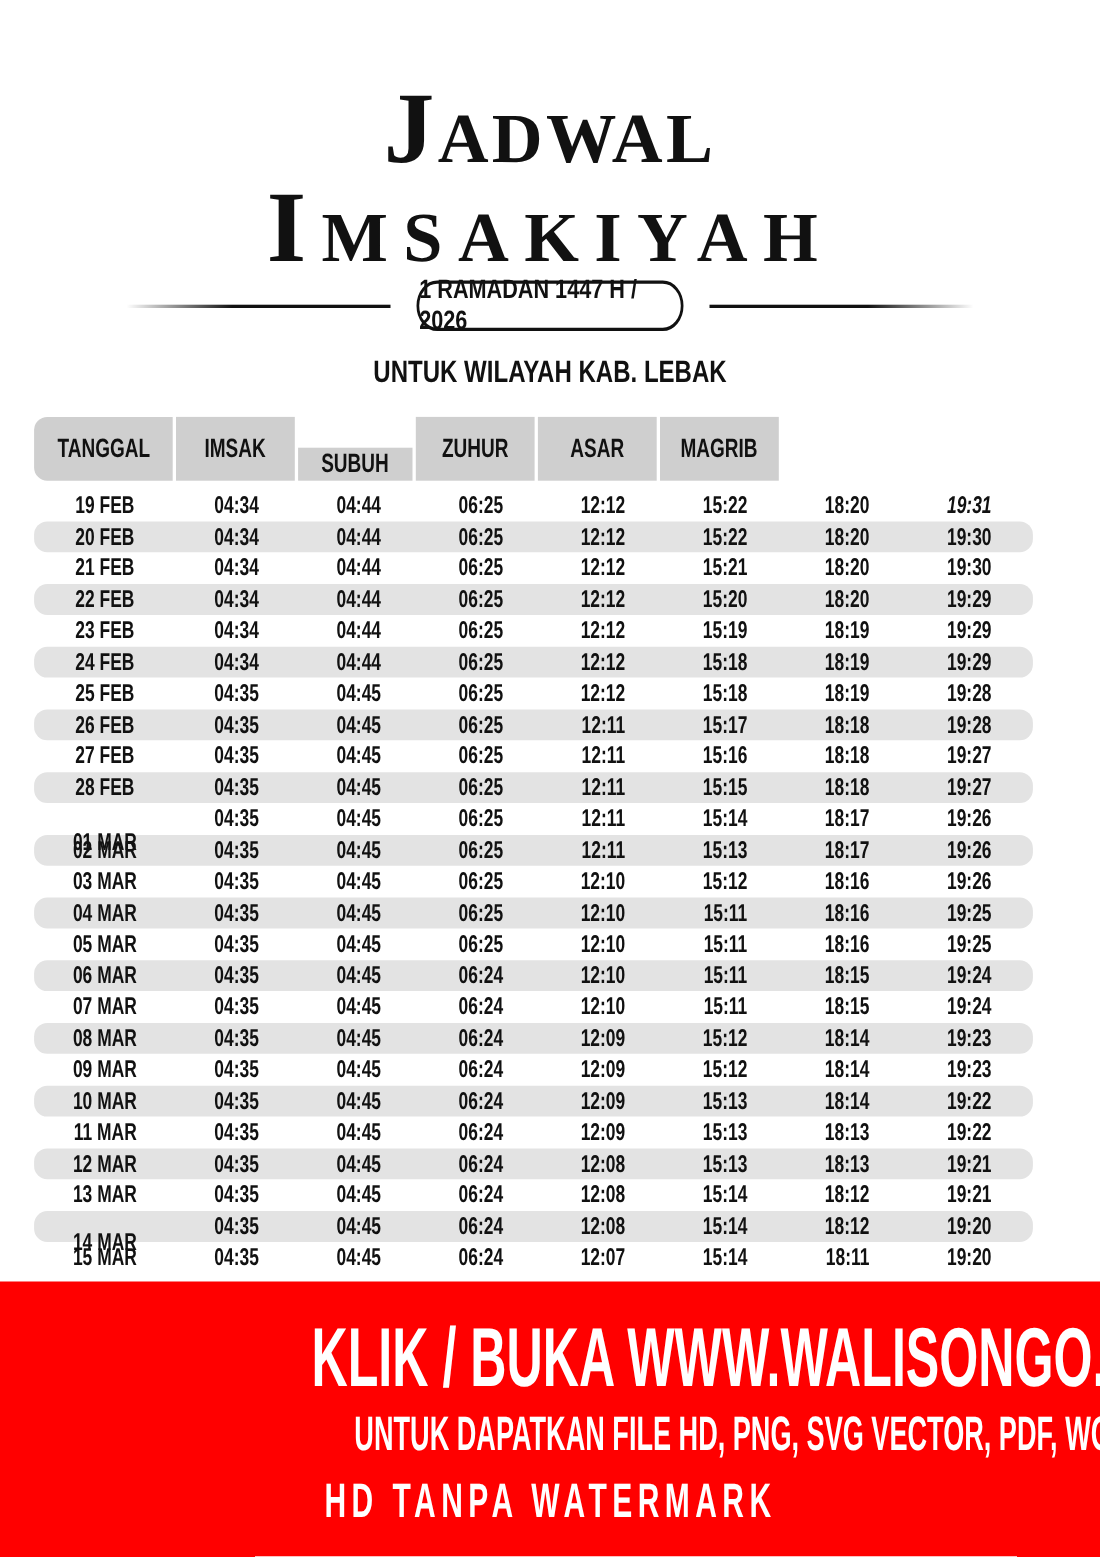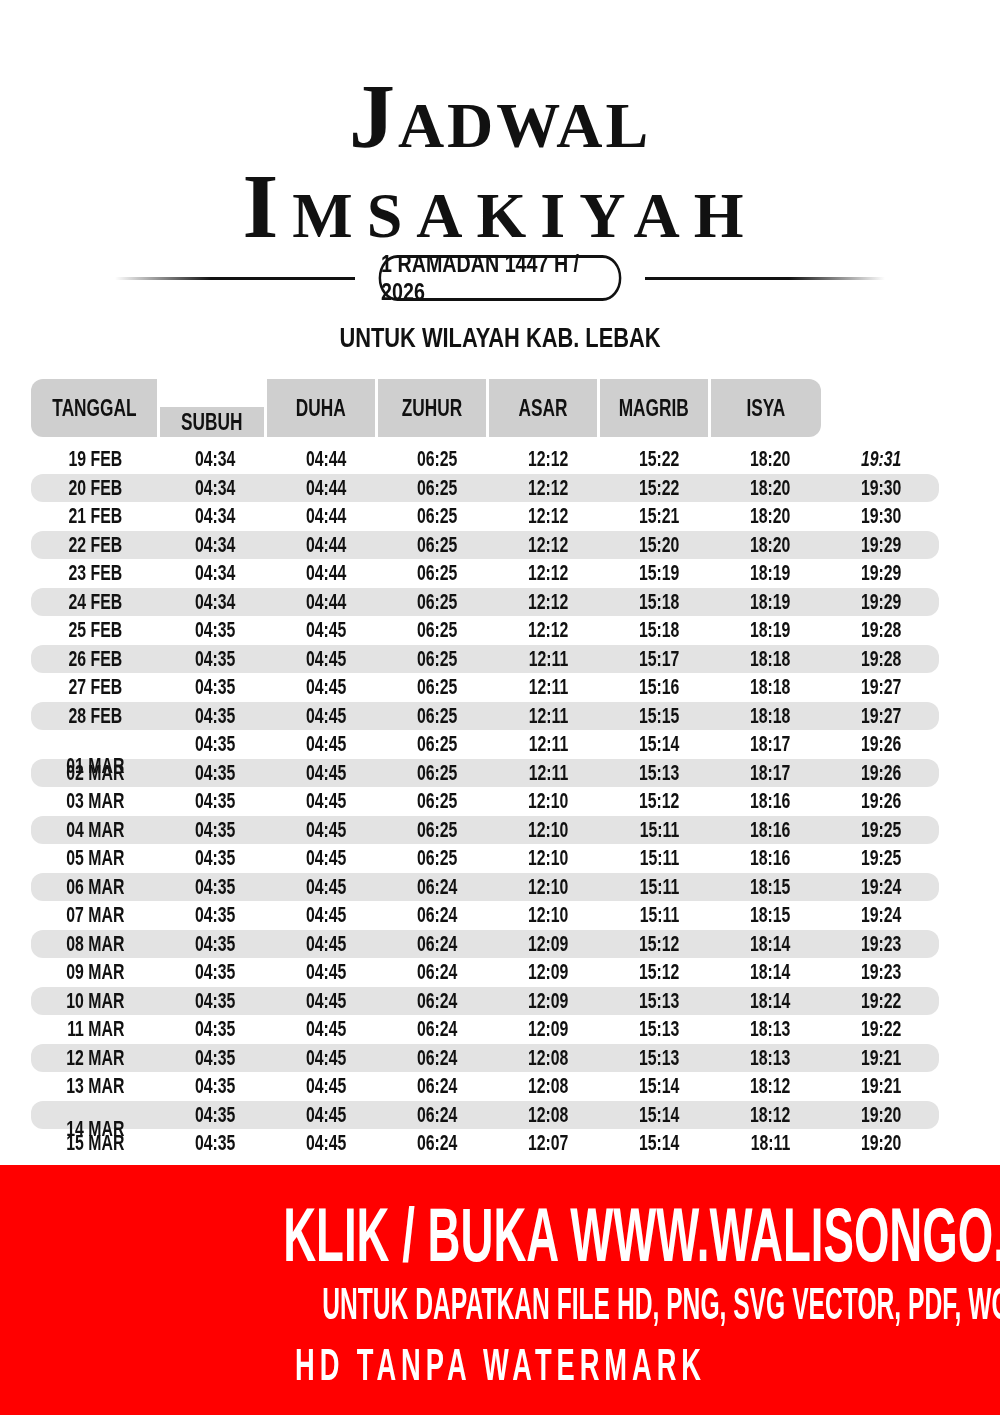--- a/index.html
+++ b/index.html
@@ -87,37 +87,34 @@
   <span>1 RAMADAN 1447 H / 2026</span>
 </div>
 
 <div class="region">UNTUK WILAYAH KAB. LEBAK</div>
 
 <div class="table">
   <div class="thead" id="thead">
       <div class="th first" style="width: 126px;">
         <span>TANGGAL</span>
       </div>
+      <div class="th" style="width: 108px;">
+        <span>IMSAK</span>
+      </div>
       <div class="th" style="width: 104px; margin-top: 28px;">
         <span>SUBUH</span>
       </div>
       <div class="th" style="width: 108px;">
-        <span>DUHA</span>
-      </div>
-      <div class="th" style="width: 108px;">
         <span>ZUHUR</span>
       </div>
       <div class="th" style="width: 108px;">
         <span>ASAR</span>
       </div>
       <div class="th" style="width: 108px;">
         <span>MAGRIB</span>
-      </div>
-      <div class="th last" style="width: 110px;">
-        <span>ISYA</span>
       </div>
     </div>
   <div class="tbody" id="tbody">
       <div class="tr">
         <div class="td" style="width: 129px;"><span>19 FEB</span></div>
         <div class="td" style="width: 111px;"><span>04:34</span></div>
         <div class="td" style="width: 111px;"><span>04:44</span></div>
         <div class="td" style="width: 111px;"><span>06:25</span></div>
         <div class="td" style="width: 111px;"><span>12:12</span></div>
         <div class="td" style="width: 111px;"><span>15:22</span></div>

